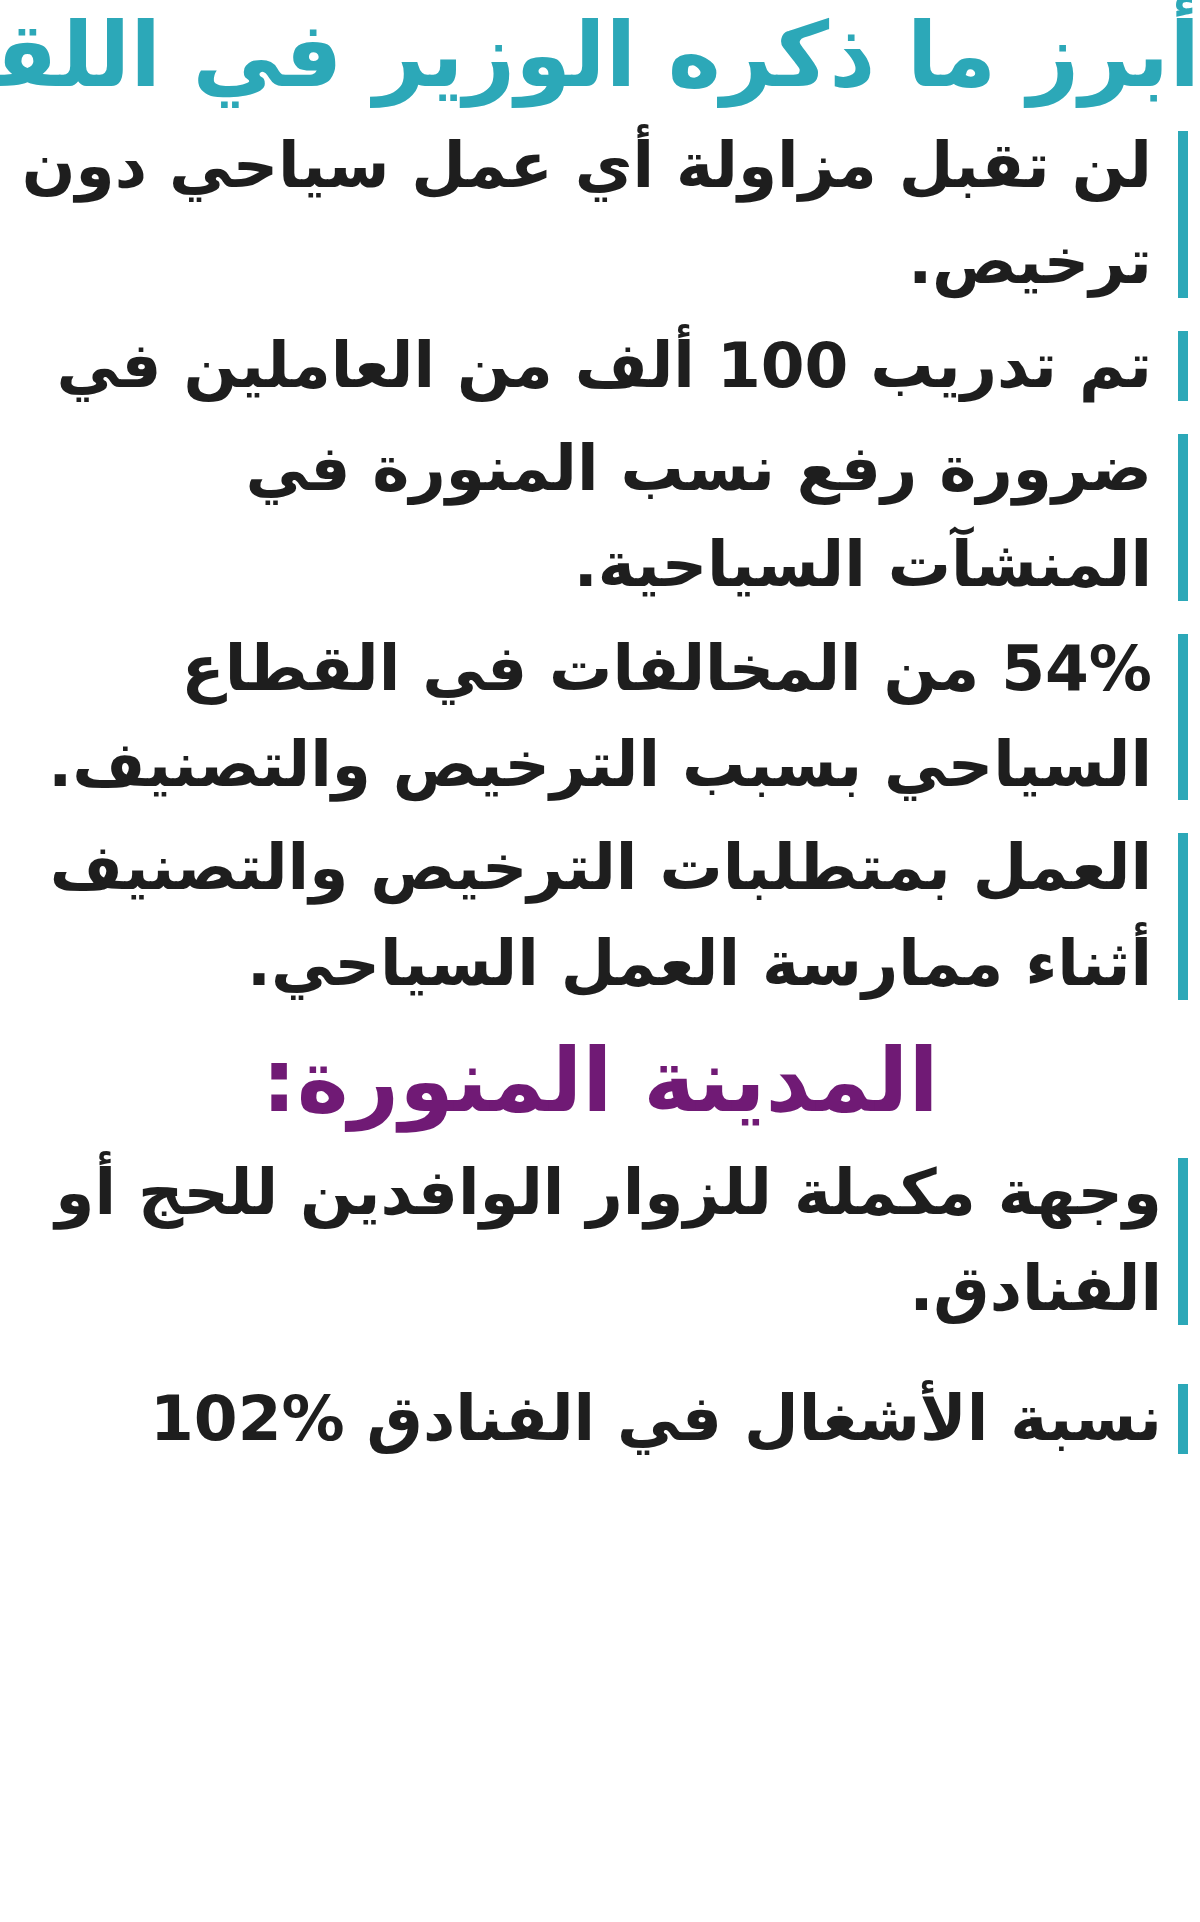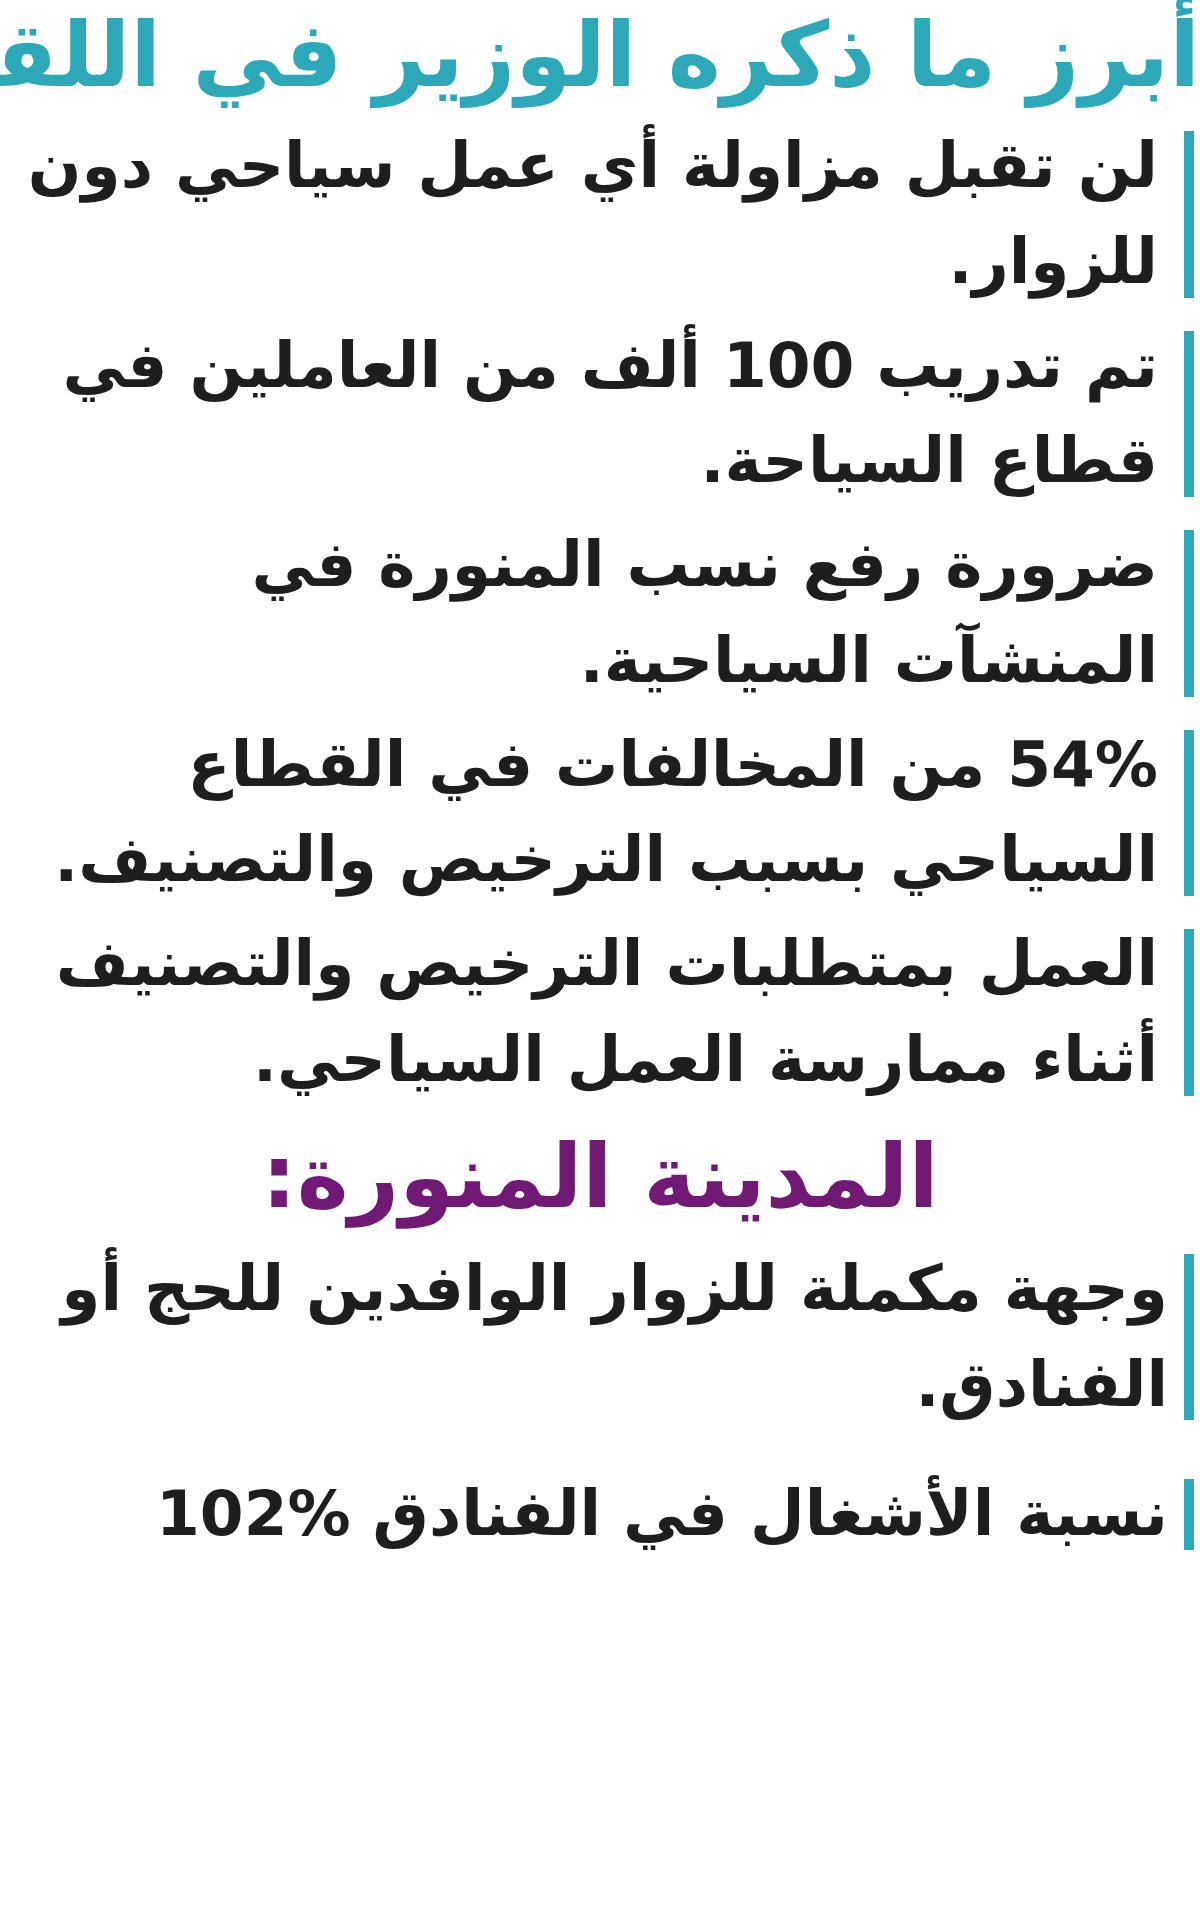--- a/index.html
+++ b/index.html
@@ -33,21 +33,21 @@
   .subheadline {
     margin: 18px 0 14px 0;
     color: #701a75;
     font-size: 88px;
     font-weight: bold;
     line-height: 1.15;
     text-align: center;
     white-space: nowrap;
   }
   .bullets {
-    padding: 0 6px 0 0;
+    padding: 0 12px 0 0;
   }
   .bullet {
     display: flex;
     align-items: stretch;
     gap: 26px;
     margin-bottom: 8px;
   }
   .section2 .bullet {
     margin-bottom: 34px;
     gap: 16px;
@@ -77,29 +77,28 @@
 <div class="page">
 
   <h1 class="headline">أبرز ما ذكره الوزير في اللقاء:</h1>
 
   <div class="bullets section1">
 
     <div class="bullet">
       <span class="bar"></span>
       <div class="lines">
         <div class="line">لن تقبل مزاولة أي عمل سياحي دون</div>
-        <div class="line">للزوار.</div>
+        <div class="line">ترخيص.</div>
       </div>
     </div>
 
     <div class="bullet">
       <span class="bar"></span>
       <div class="lines">
         <div class="line">تم تدريب 100 ألف من العاملين في</div>
-        <div class="line">قطاع السياحة.</div>
       </div>
     </div>
 
     <div class="bullet">
       <span class="bar"></span>
       <div class="lines">
         <div class="line">ضرورة رفع نسب المنورة في</div>
         <div class="line">المنشآت السياحية.</div>
       </div>
     </div>

